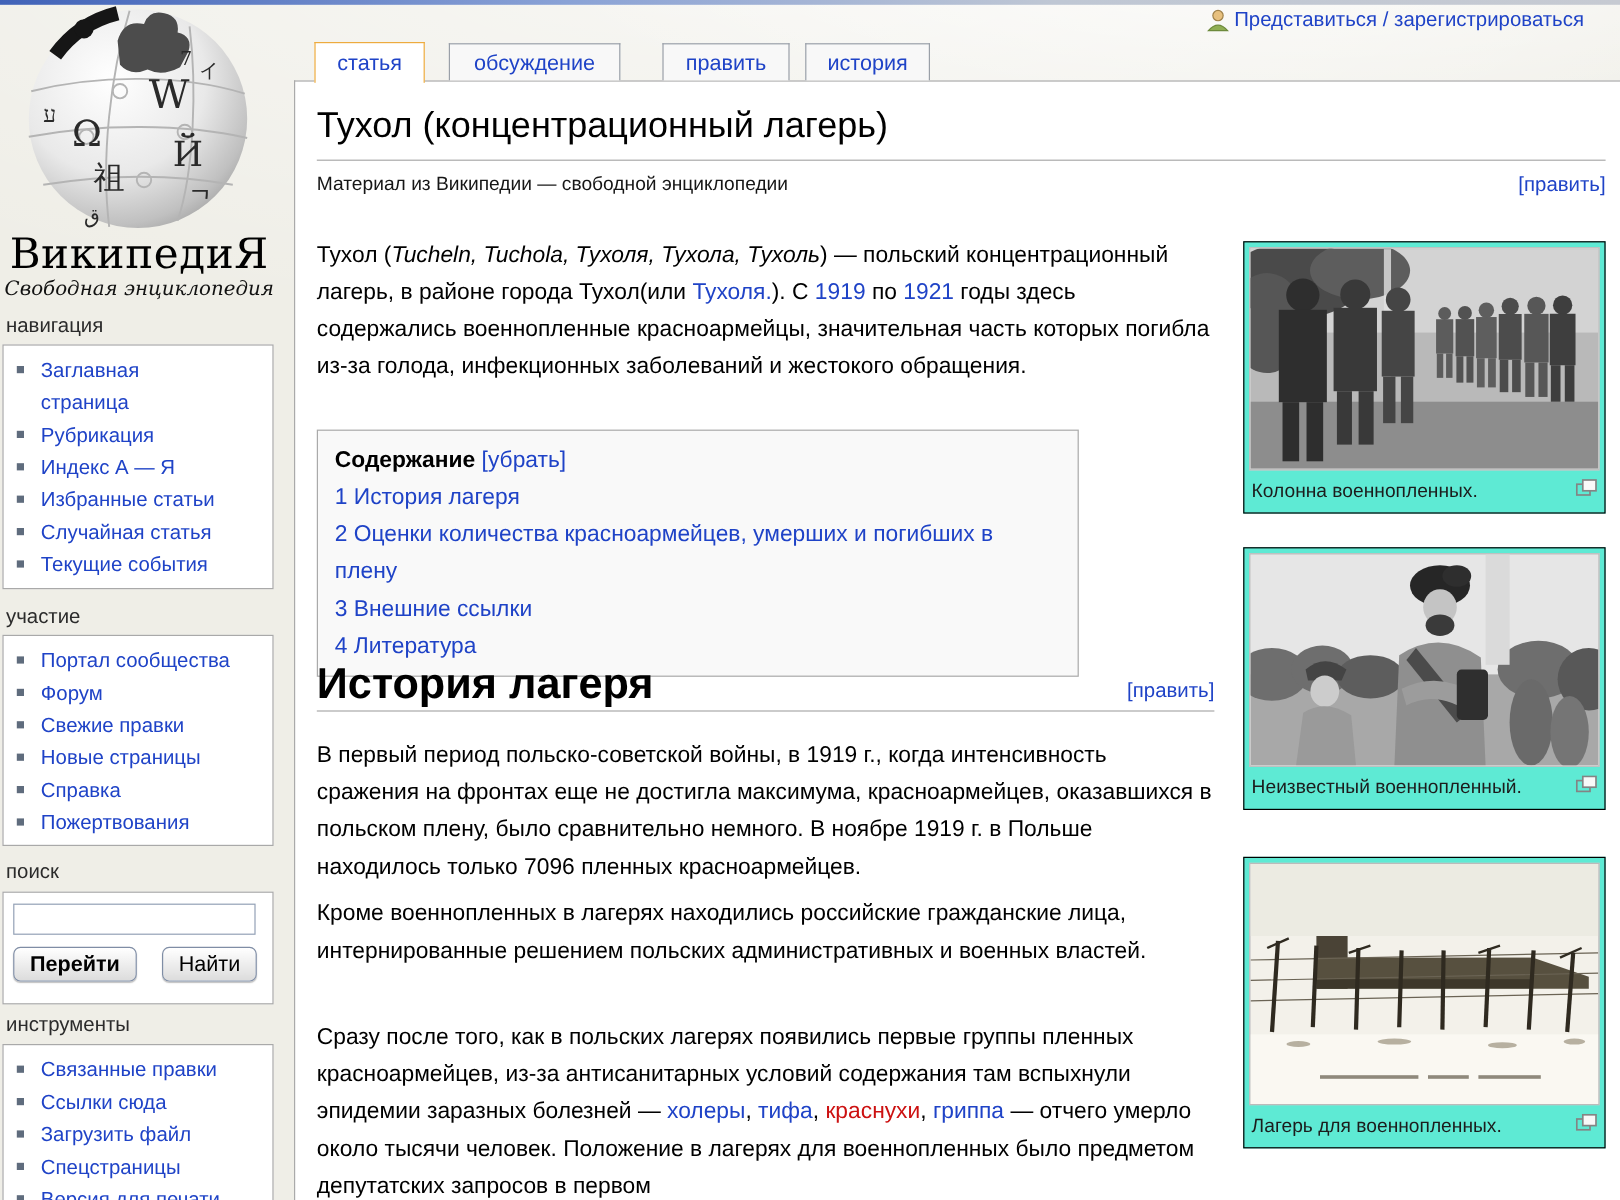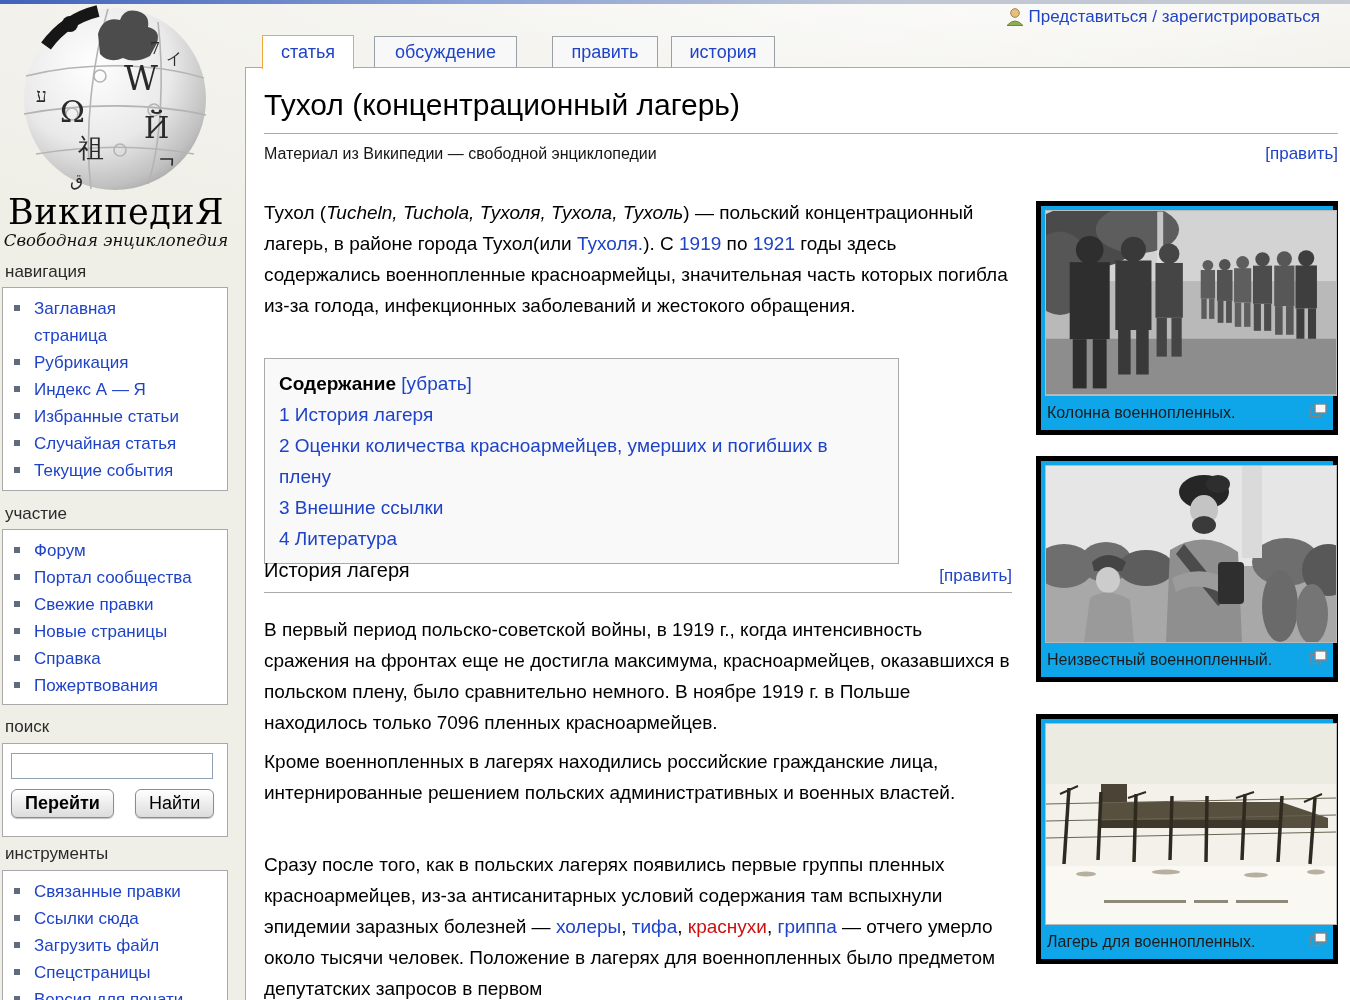--- a/index.html
+++ b/index.html
@@ -66,24 +66,24 @@
   .s-i{font-style:italic}
   .s-link{color:var(--link-blue)}
   .s-red{color:var(--red-link)}
   .toc{position:absolute;left:18px;top:290px;width:635px;background:#f9f9f9;border:1px solid #aaa;
     padding:9px 14px;font-size:19px;line-height:31px}
   .toc-head{text-align:left}
   .toc-head b{font-weight:bold;color:#000}
   .toc-items a{display:block;color:var(--link-blue)}
   .h2row{position:absolute;left:18px;top:486px;width:748px;display:flex;justify-content:space-between;
     align-items:flex-end;border-bottom:1px solid #aaa;padding-bottom:6px}
-  .h2row h2{font-size:20px;font-weight:400;line-height:32px}
+  .h2row h2{font-size:36px;font-weight:700;line-height:32px}
 
   
-  .thumb{position:absolute;left:790px;width:302px;background:#0ea5e9;border:5px solid #000000;padding:4px;cursor:pointer}
+  .thumb{position:absolute;left:790px;width:302px;background:#5eead4;border:1px solid #000000;padding:4px;cursor:pointer}
   .timg{width:292px;border:1px solid #bbb;overflow:hidden;background:#ddd}
   .timg svg{display:block}
   .tcap{display:flex;justify-content:space-between;align-items:center;padding:7px 2px 3px 2px;
     font-size:16px;color:#1c1c1c;line-height:20px}
   .mag{flex:0 0 auto;margin-left:6px}
 </style>
 </head>
 <body>
 
 <div class="topbar"></div>
@@ -145,22 +145,22 @@
     <li><span class="sq"></span><a>Индекс А — Я</a></li>
     <li><span class="sq"></span><a>Избранные статьи</a></li>
     <li><span class="sq"></span><a>Случайная статья</a></li>
     <li><span class="sq"></span><a>Текущие события</a></li>
   </ul>
 </div>
 
 <div class="side-label" style="top:504px">участие</div>
 <div class="side-box" style="top:529px;height:176px">
   <ul class="side-list">
+    <li><span class="sq"></span><a>Портал сообщества</a></li>
     <li><span class="sq"></span><a>Форум</a></li>
-    <li><span class="sq"></span><a>Портал сообщества</a></li>
     <li><span class="sq"></span><a>Свежие правки</a></li>
     <li><span class="sq"></span><a>Новые страницы</a></li>
     <li><span class="sq"></span><a>Справка</a></li>
     <li><span class="sq"></span><a>Пожертвования</a></li>
   </ul>
 </div>
 
 <div class="side-label" style="top:717px">поиск</div>
 <div class="side-box" style="top:743px;height:94px">
   <input class="search-input" value="" style="">

